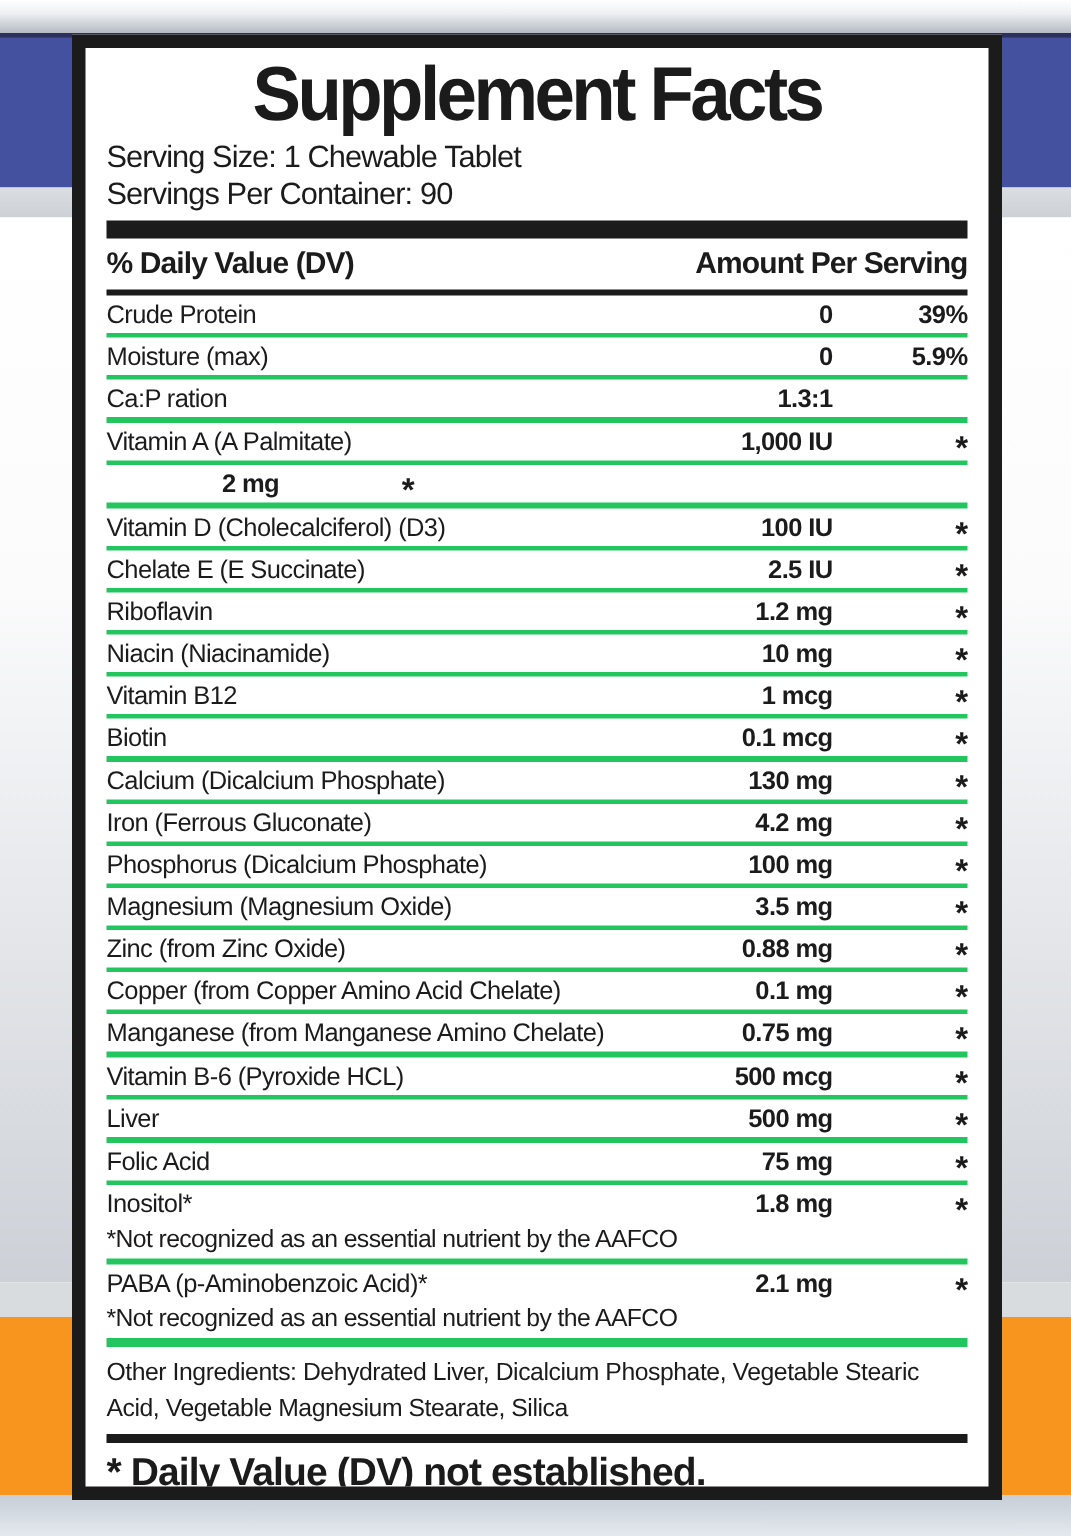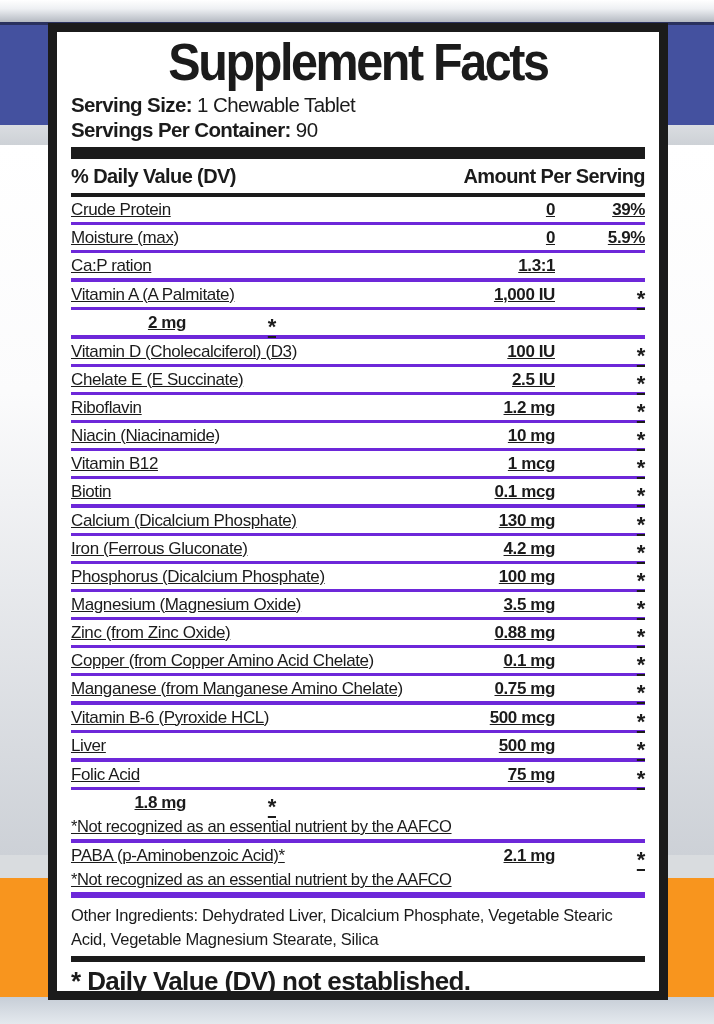--- a/index.html
+++ b/index.html
@@ -21,27 +21,27 @@
   .panel{
     position:absolute;left:48px;top:23px;width:620px;height:977px;z-index:1;
     box-sizing:border-box;border:9px solid #1b1b1b;background:#fff;
     padding:2px 14px 0;display:flex;flex-direction:column;overflow:hidden;
   }
   .title{
     font-weight:bold;font-size:51px;line-height:58px;text-align:center;
     letter-spacing:-2.5px;transform:scaleX(.95);white-space:nowrap;
   }
   .serving-line{font-size:20.5px;line-height:25px;letter-spacing:-0.6px;}
-  .serving-line .lbl{font-weight:bold;}
+  .serving-line .lbl{font-weight:normal;}
   .topbar{height:12px;background:#1b1b1b;margin-top:5px;flex:none;}
   .hdr{
     display:flex;justify-content:space-between;align-items:center;height:34px;
     font-weight:bold;font-size:20px;letter-spacing:-0.6px;border-bottom:4px solid #1b1b1b;flex:none;
   }
-  .row-block{border-bottom:3px solid #6d28d9;flex:none;text-decoration:underline;}
+  .row-block{border-bottom:3px solid #22c55e;flex:none;}
   .row-block.thick{border-bottom-width:4px;}
   .row-block.heavy{border-bottom-width:6px;}
   .row{display:flex;align-items:center;height:25px;font-size:17px;letter-spacing:-0.4px;}
   .cell-name{flex:1;white-space:nowrap;}
   .cell-amount{width:115px;text-align:right;font-weight:bold;padding-right:20px;white-space:nowrap;}
   .cell-dv{width:70px;text-align:right;font-weight:bold;}
   .cell-dv.star{font-size:22px;position:relative;top:4px;line-height:10px;}
   .row-note{font-size:16.5px;line-height:22px;padding-bottom:2px;letter-spacing:-0.4px;}
   .other{
     font-size:16.5px;line-height:24px;padding:5px 0;letter-spacing:-0.3px;
@@ -242,20 +242,21 @@
   <div class="row-block">
     <div class="row">
       <span class="cell-name">Folic Acid</span>
       <span class="cell-amount">75 mg</span>
       <span class="cell-dv star">*</span>
     </div>
   </div>
 
   <div class="row-block thick">
     <div class="row">
+      <span class="cell-name">Inositol*</span>
       <span class="cell-amount">1.8 mg</span>
       <span class="cell-dv star">*</span>
     </div>
   <div class="row-note">*Not recognized as an essential nutrient by the AAFCO</div>
       </div>
 
   <div class="row-block heavy">
     <div class="row">
       <span class="cell-name">PABA (p-Aminobenzoic Acid)*</span>
       <span class="cell-amount">2.1 mg</span>

